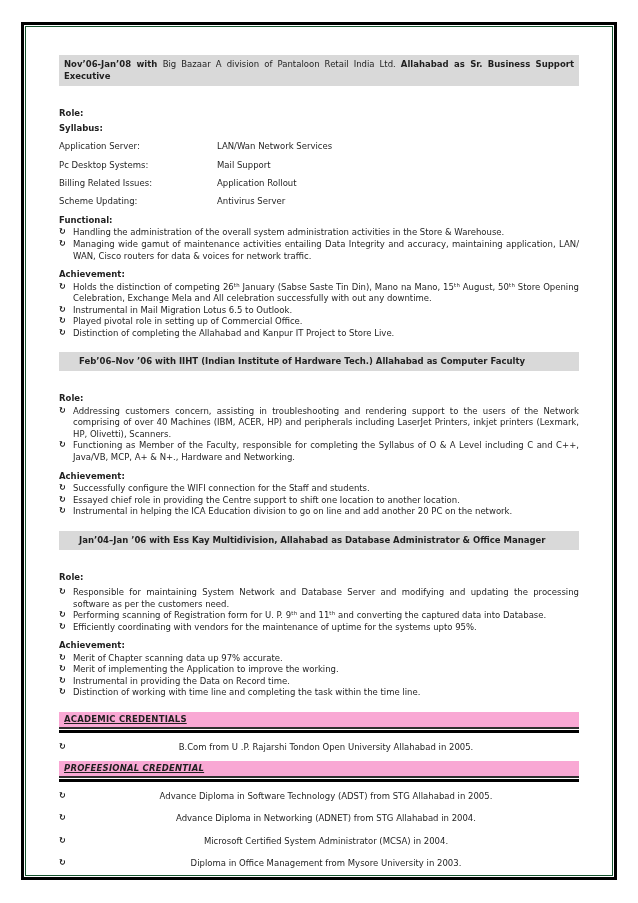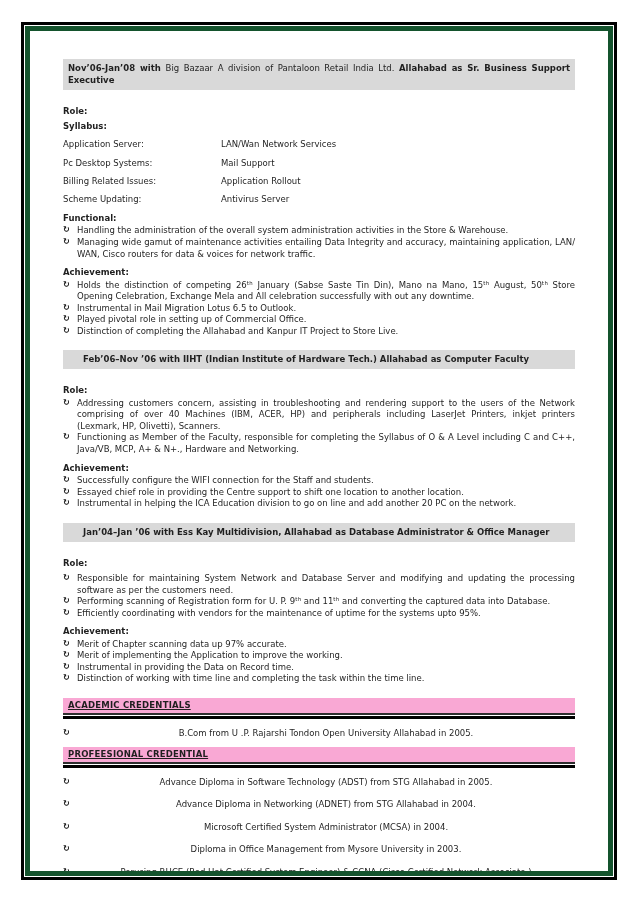--- a/index.html
+++ b/index.html
@@ -14,21 +14,21 @@
   .frame {
     position: absolute;
     left: 21px; top: 22px;
     width: 596px; height: 858px;
     border: 3px solid #000;
     box-sizing: border-box;
   }
   .frame-inner {
     position: absolute;
     inset: 1px;
-    border: 5px solid #14532d;
+    border: 1px solid #14532d;
   }
   .content {
     position: absolute;
     inset: 0;
     padding: 28px 33px 0 33px;
     box-sizing: border-box;
     overflow: hidden;
   }
   .b { font-weight: bold; }
   .band {
@@ -39,21 +39,21 @@
   }
   .band-bold { font-weight: bold; padding-left: 20px; }
   .mt13 { margin-top: 13px; }
   .label {
     font-weight: bold;
     line-height: 1.35;
   }
   .role1 { margin-top: 11px; }
   .label-gap { margin-top: 3px; }
   .label-sec { margin-top: 7px; }
-  .band + .label { margin-top: 16px; }
+  .band + .label { margin-top: 22px; }
   .tech-table { margin-top: 7px; }
   .tech-row {
     display: flex;
     margin-bottom: 7px;
     line-height: 1.35;
   }
   .tech-row .tl { width: 158px; flex: none; }
   .tech-row .tv { flex: 1; }
   .bullets { margin-top: 1px; }
   .bullet {
@@ -69,21 +69,21 @@
   }
   .bullet .btext { flex: 1; text-align: justify; }
   .bullets.no-justify .btext { text-align: center; }
   .gap-after-role { margin-top: 4px; }
   .cred-band {
     background: #f9a8d4;
     border-bottom: 2px solid #2e2e2e;
     padding: 2px 5px 3px 5px;
     margin-top: 13px;
   }
-  .cred-band.tight { margin-top: 7px; }
+  .cred-band.tight { margin-top: 7px; font-style: italic; }
   .cred-band .heading-text {
     font-weight: bold;
     text-decoration: underline;
     letter-spacing: 0.2px;
   }
   .cred-rule {
     height: 3px;
     background: #000;
     margin-top: 1px;
   }

